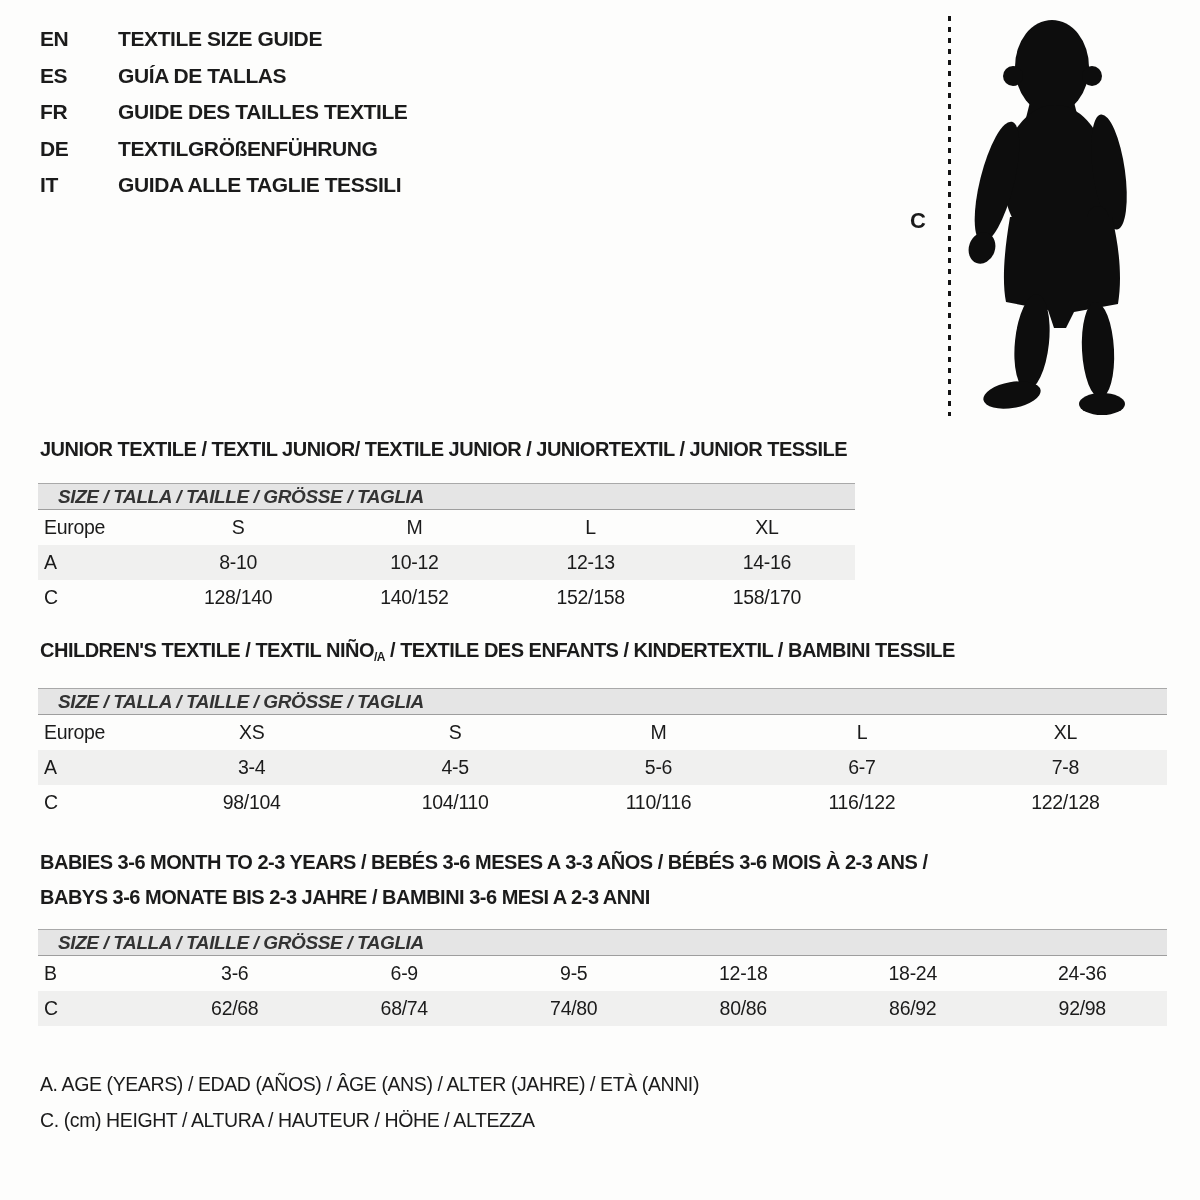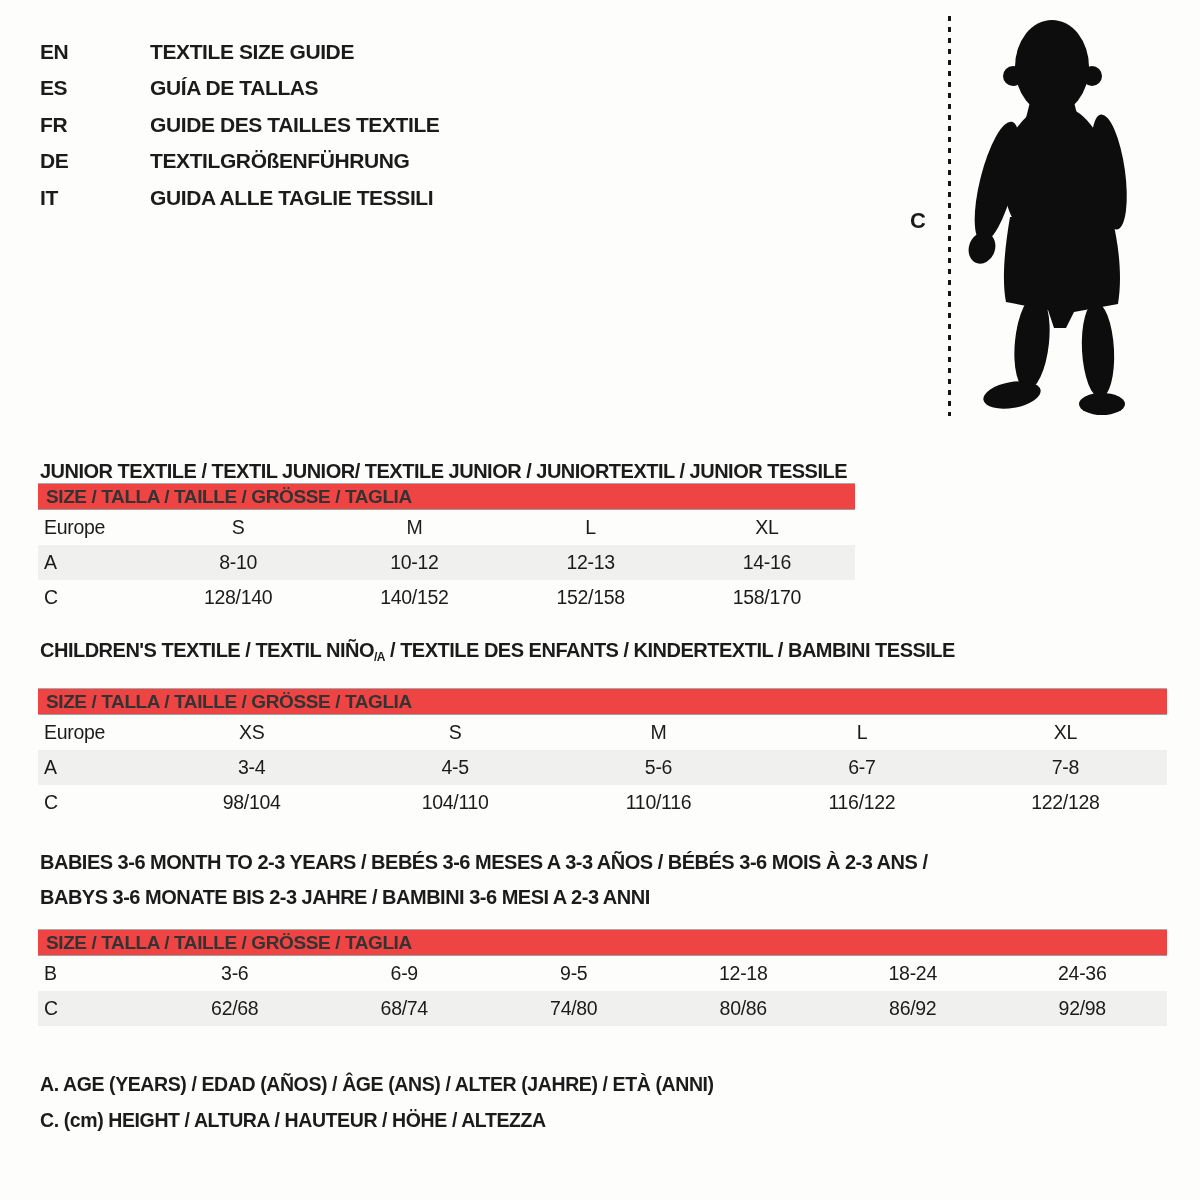--- a/index.html
+++ b/index.html
@@ -6,60 +6,60 @@
   html, body { margin:0; padding:0; }
   body {
     width:1200px; height:1200px; position:relative;
     background:#fdfdfc; color:#1b1b1b;
     font-family:"Liberation Sans", sans-serif;
     overflow:hidden;
   }
 
   
   .lang-block { position:absolute; left:40px; top:27px; }
-  .lang-row { display:flex; height:36.5px; align-items:flex-end;
-              font-size:21px; font-weight:700; letter-spacing:-0.4px;gap:32px; }
+  .lang-row { display:flex; height:36.5px; align-items:flex-start;
+              font-size:21px; font-weight:700; letter-spacing:-0.4px; }
   .lang-code { width:78px; }
   .lang-title { white-space:nowrap; }
 
   
   .measure-line { position:absolute; left:948px; top:16px; width:3px; height:400px;
     background:repeating-linear-gradient(to bottom, #141414 0 5px, transparent 5px 11px); }
   .measure-label { position:absolute; left:910px; top:208px;
     font-size:22px; font-weight:700; }
   .baby-svg { position:absolute; left:952px; top:12px; }
 
   
   .section-title { position:absolute; left:40px; font-size:20px; font-weight:700;
     letter-spacing:-0.5px; white-space:nowrap; }
-  #junior-title   { top:460px; }
+  #junior-title   { top:438px; }
   #children-title { top:639px; }
   #babies-title   { top:845px; line-height:35px; }
   .title-sub { font-size:12px; vertical-align:-4px; font-weight:700; }
 
   
   .size-table { position:absolute; left:38px; }
   #junior-table   { top:483px; width:817px; }
   #children-table { top:688px; width:1129px; }
   #babies-table   { top:929px; width:1129px; }
 
-  .size-bar { height:25px; line-height:25px; background:#ef4444;
+  .size-bar { height:25px; line-height:25px; background:#e5e5e5;
     border-top:1px solid #a9a9a9; border-bottom:1px solid #9e9e9e;
-    padding-left:8px; font-size:19px; font-weight:700; color:#333;
-    letter-spacing:-0.4px; }
+    padding-left:20px; font-size:19px; font-weight:700; color:#333;
+    letter-spacing:-0.4px;font-style:italic; }
   .t-row { display:flex; height:35px; align-items:center;
     font-size:19.5px; font-weight:400; letter-spacing:-0.3px; }
   .t-row.shade { background:#f0f0ef; }
   .t-label { width:112px; padding-left:6px; box-sizing:border-box; }
   .t-cell { flex:1; text-align:center; }
 
   
   .legend { position:absolute; left:40px; top:1066px; }
   .legend-line { height:36.5px; display:flex; align-items:center;
-    font-size:19.5px; font-weight:700; letter-spacing:-0.4px; white-space:nowrap; }
+    font-size:19.5px; font-weight:400; letter-spacing:-0.4px; white-space:nowrap; }
 </style>
 </head>
 <body>
 
 <div>
 
   <div class="lang-block">
     <div class="lang-row">
       <span class="lang-code">EN</span>
       <span class="lang-title">TEXTILE SIZE GUIDE</span>

